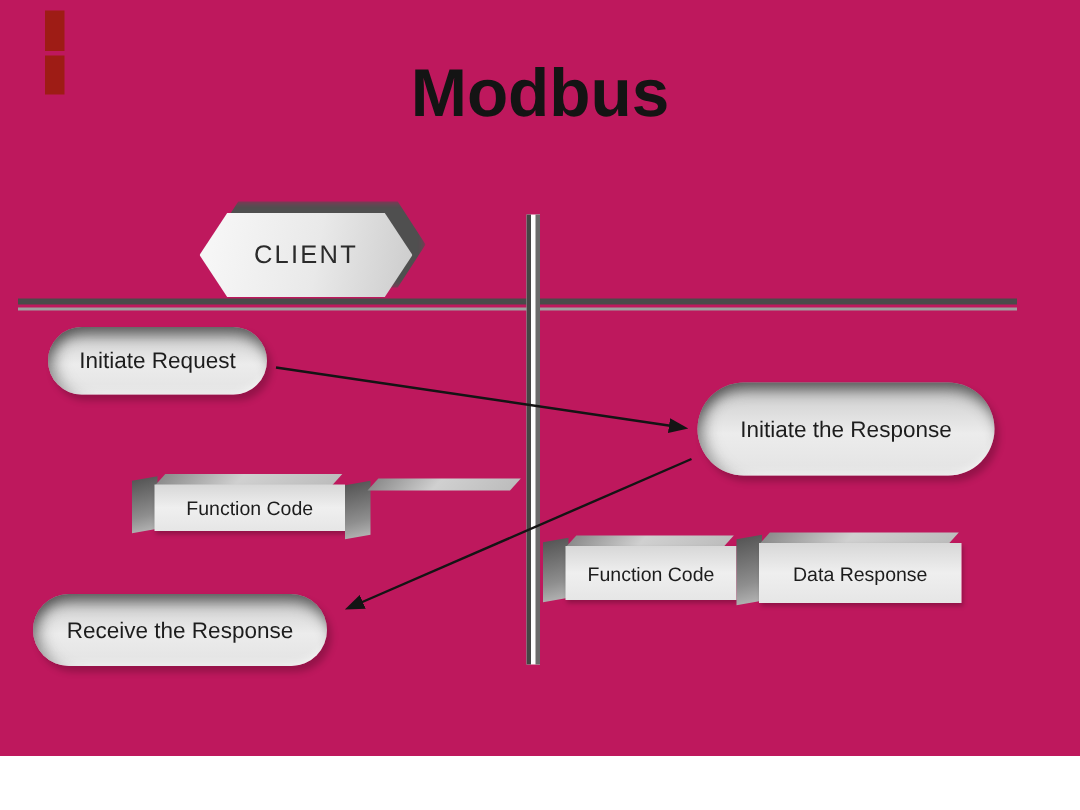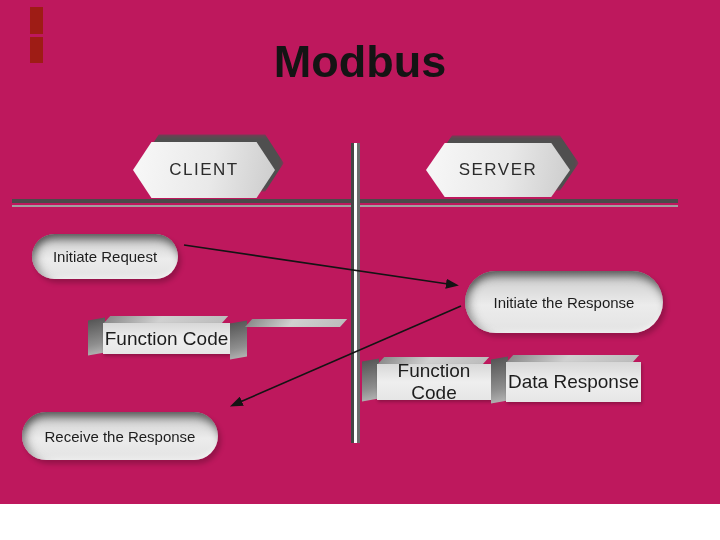--- a/index.html
+++ b/index.html
@@ -47,21 +47,21 @@
   
   .pill{
     position:absolute;border-radius:999px;
     background:linear-gradient(to bottom,#c9c9c9,#ececec 55%,#e3e3e3);
     box-shadow:
       inset 0 10px 9px -5px rgba(70,70,70,.85),
       inset 12px 0 10px -8px rgba(90,90,90,.65),
       inset 0 -5px 7px -5px #ffffff,
       3px 4px 5px rgba(0,0,0,.22);
     display:flex;flex-direction:column;align-items:center;justify-content:center;
-    font-size:15px;color:#1d1d1d;margin-top:16px;
+    font-size:15px;color:#1d1d1d;
   }
   .pill .pline{white-space:pre;line-height:19px;}
   .pill-initiate{left:32px;top:218px;width:146px;height:45px;}
   .pill-perform{left:465px;top:255px;width:198px;height:62px;}
   .pill-receive{left:22px;top:396px;width:196px;height:48px;}
 
   
   .slab{position:absolute;}
   .slab .side{
     position:absolute;left:0;top:3px;width:17px;height:calc(100% - 3px);
@@ -71,21 +71,21 @@
   .slab .top{
     position:absolute;left:15px;top:0;width:calc(100% - 24px);height:8px;
     background:linear-gradient(90deg,#8c8c8c,#d0d0d0 45%,#bdbdbd);
     transform:skewX(-42deg);transform-origin:0 100%;
   }
   .slab .face{
     position:absolute;left:15px;top:7px;right:0;bottom:0;
     background:linear-gradient(180deg,#d7d7d7 0%,#efefef 50%,#e6e6e6 100%);
     box-shadow:1px 2px 3px rgba(0,0,0,.25);
     display:flex;align-items:center;justify-content:center;
-    font-size:19px;color:#1d1d1d;text-align:center;
+    font-size:13px;color:#1d1d1d;
   }
   .slab-fc-req{left:88px;top:316px;width:142px;height:38px;}
   .slab-data-req{left:230px;top:319px;width:119px;height:39px;}
   .slab-fc-resp{left:362px;top:357px;width:129px;height:43px;}
   .slab-data-resp{left:491px;top:355px;width:150px;height:47px;}
 
   
   .arrows{position:absolute;left:0;top:0;pointer-events:none;z-index:20;}
   .arrows line{stroke:#141414;stroke-width:1.6;}
 </style>
@@ -105,24 +105,20 @@
     <div class="l1"></div>
     <div class="l2"></div>
   </div>
   <div class="vline"></div>
 
   <div class="hex hex-client">
     <div class="hex-shadow"></div>
     <div class="hex-face">CLIENT</div>
   </div>
 
-  <div class="hex hex-server">
-    <div class="hex-shadow"></div>
-    <div class="hex-face">SERVER</div>
-  </div>
 
   <div class="pill pill-initiate">
     <div class="pline">Initiate Request</div>
   </div>
 
   <div class="pill pill-perform">
     <div class="pline">Initiate the Response</div>
   </div>
 
   <div class="slab slab-fc-req">

